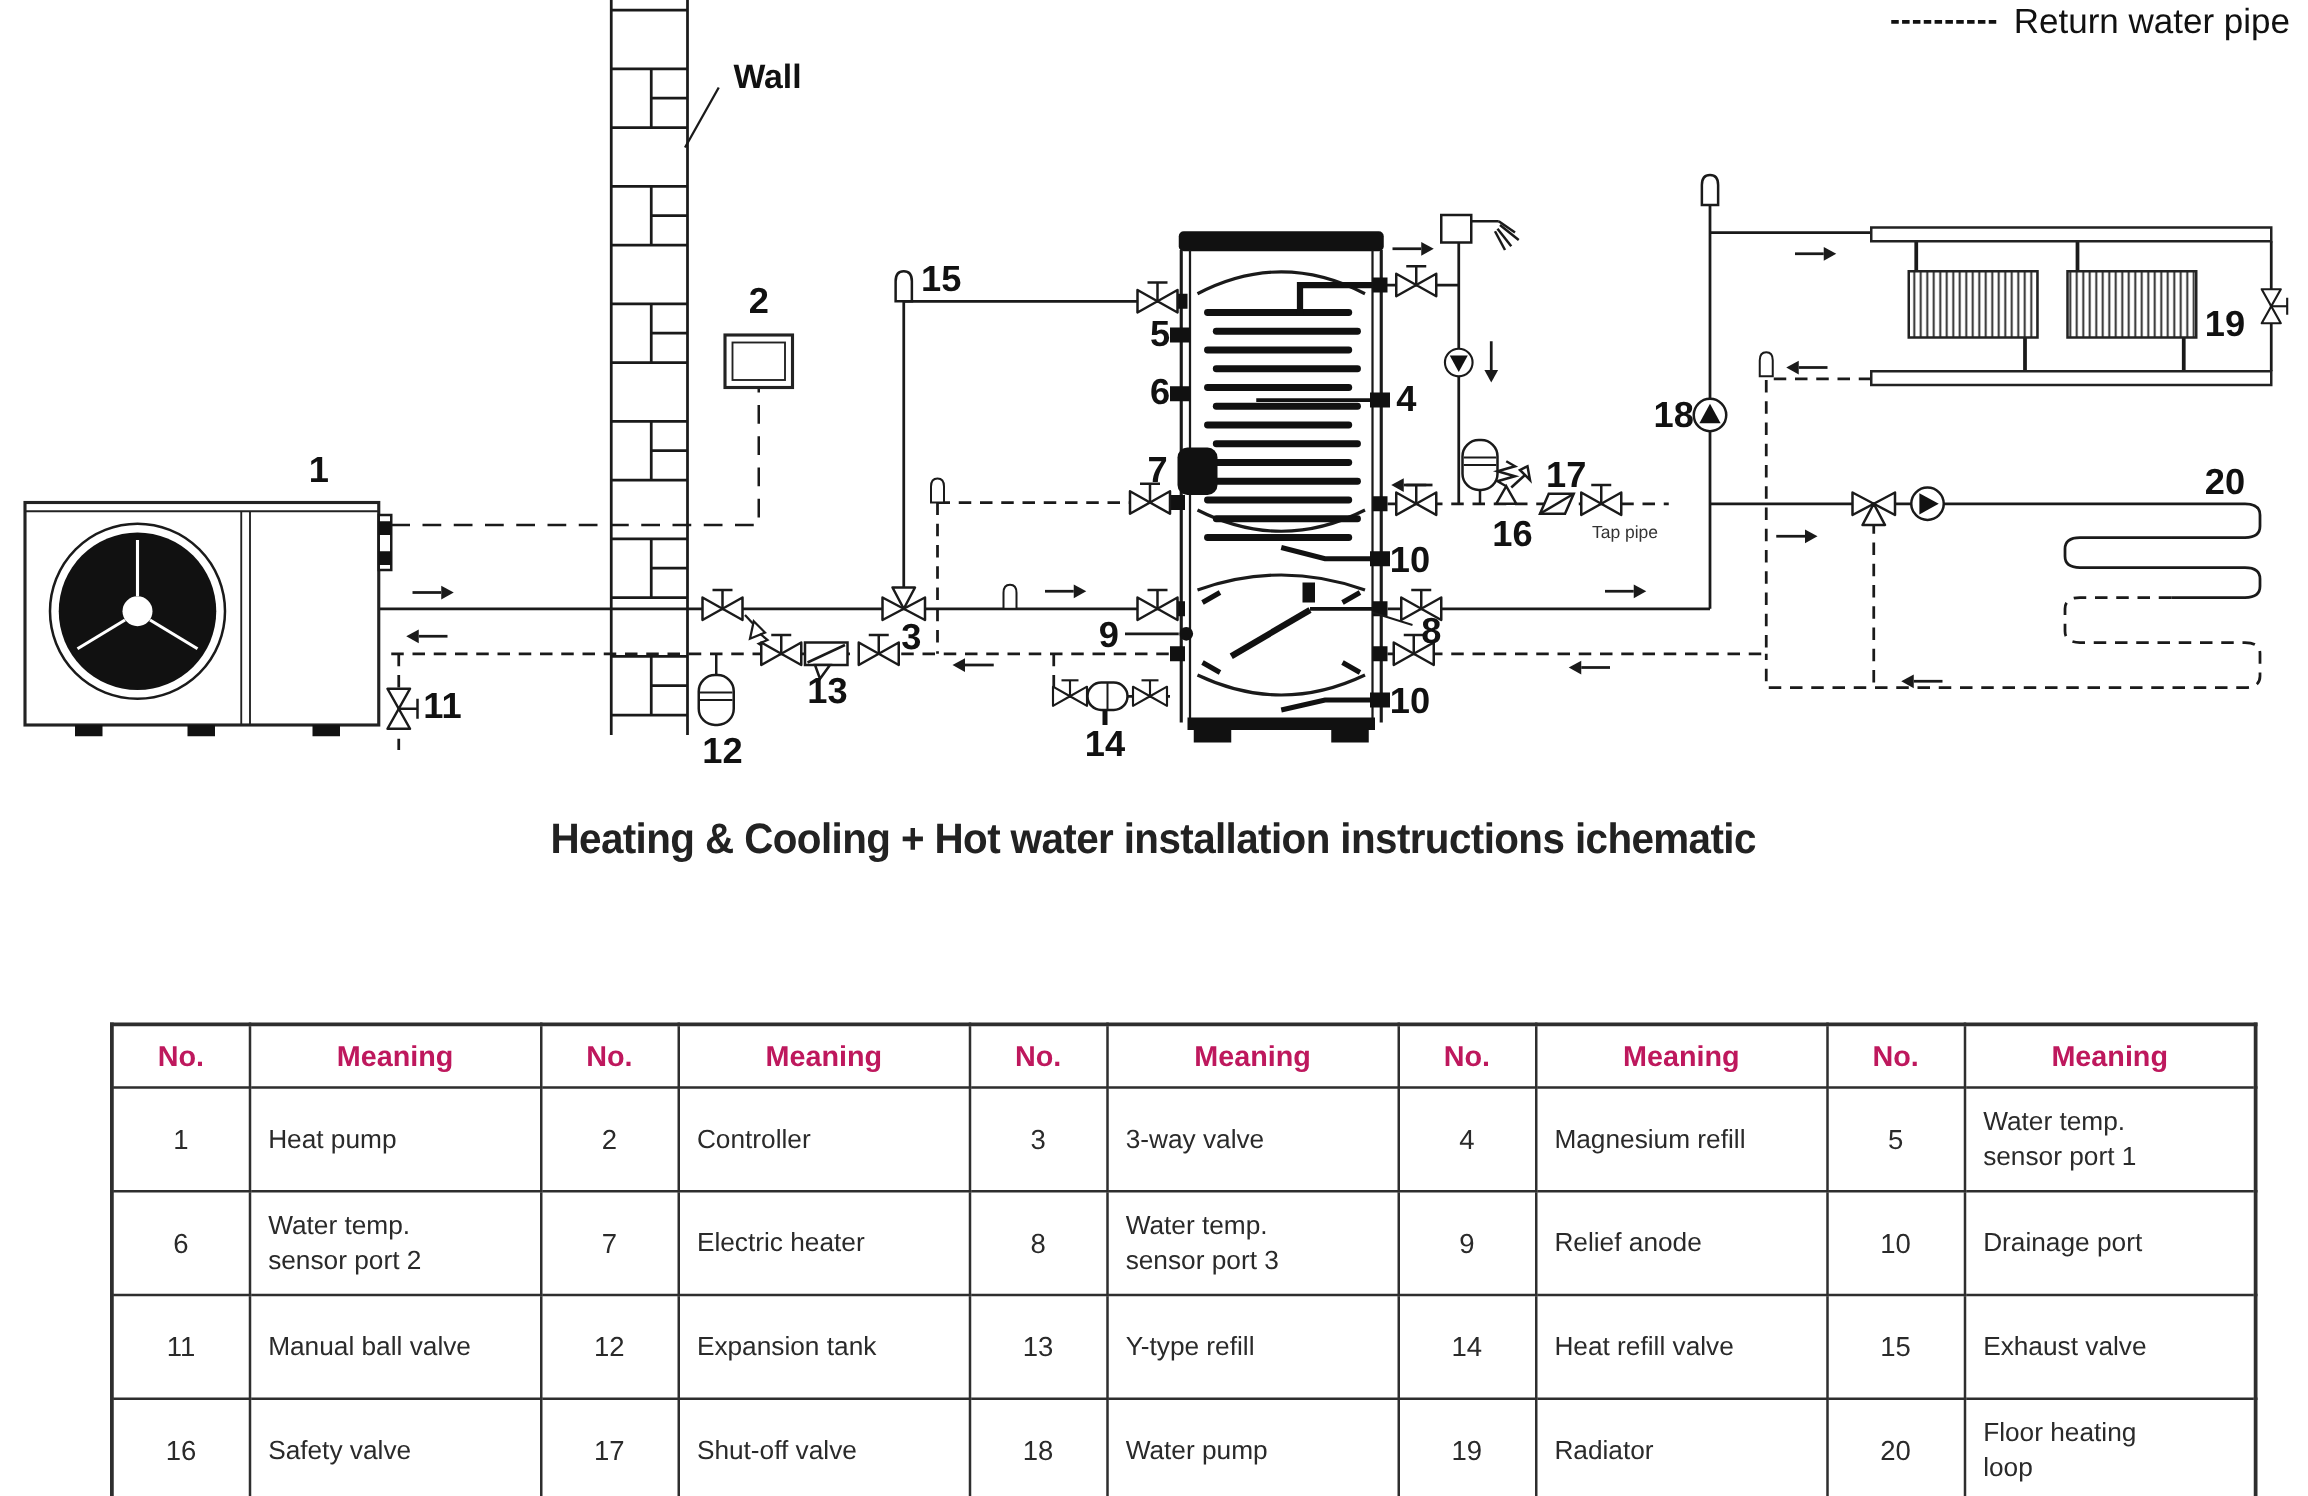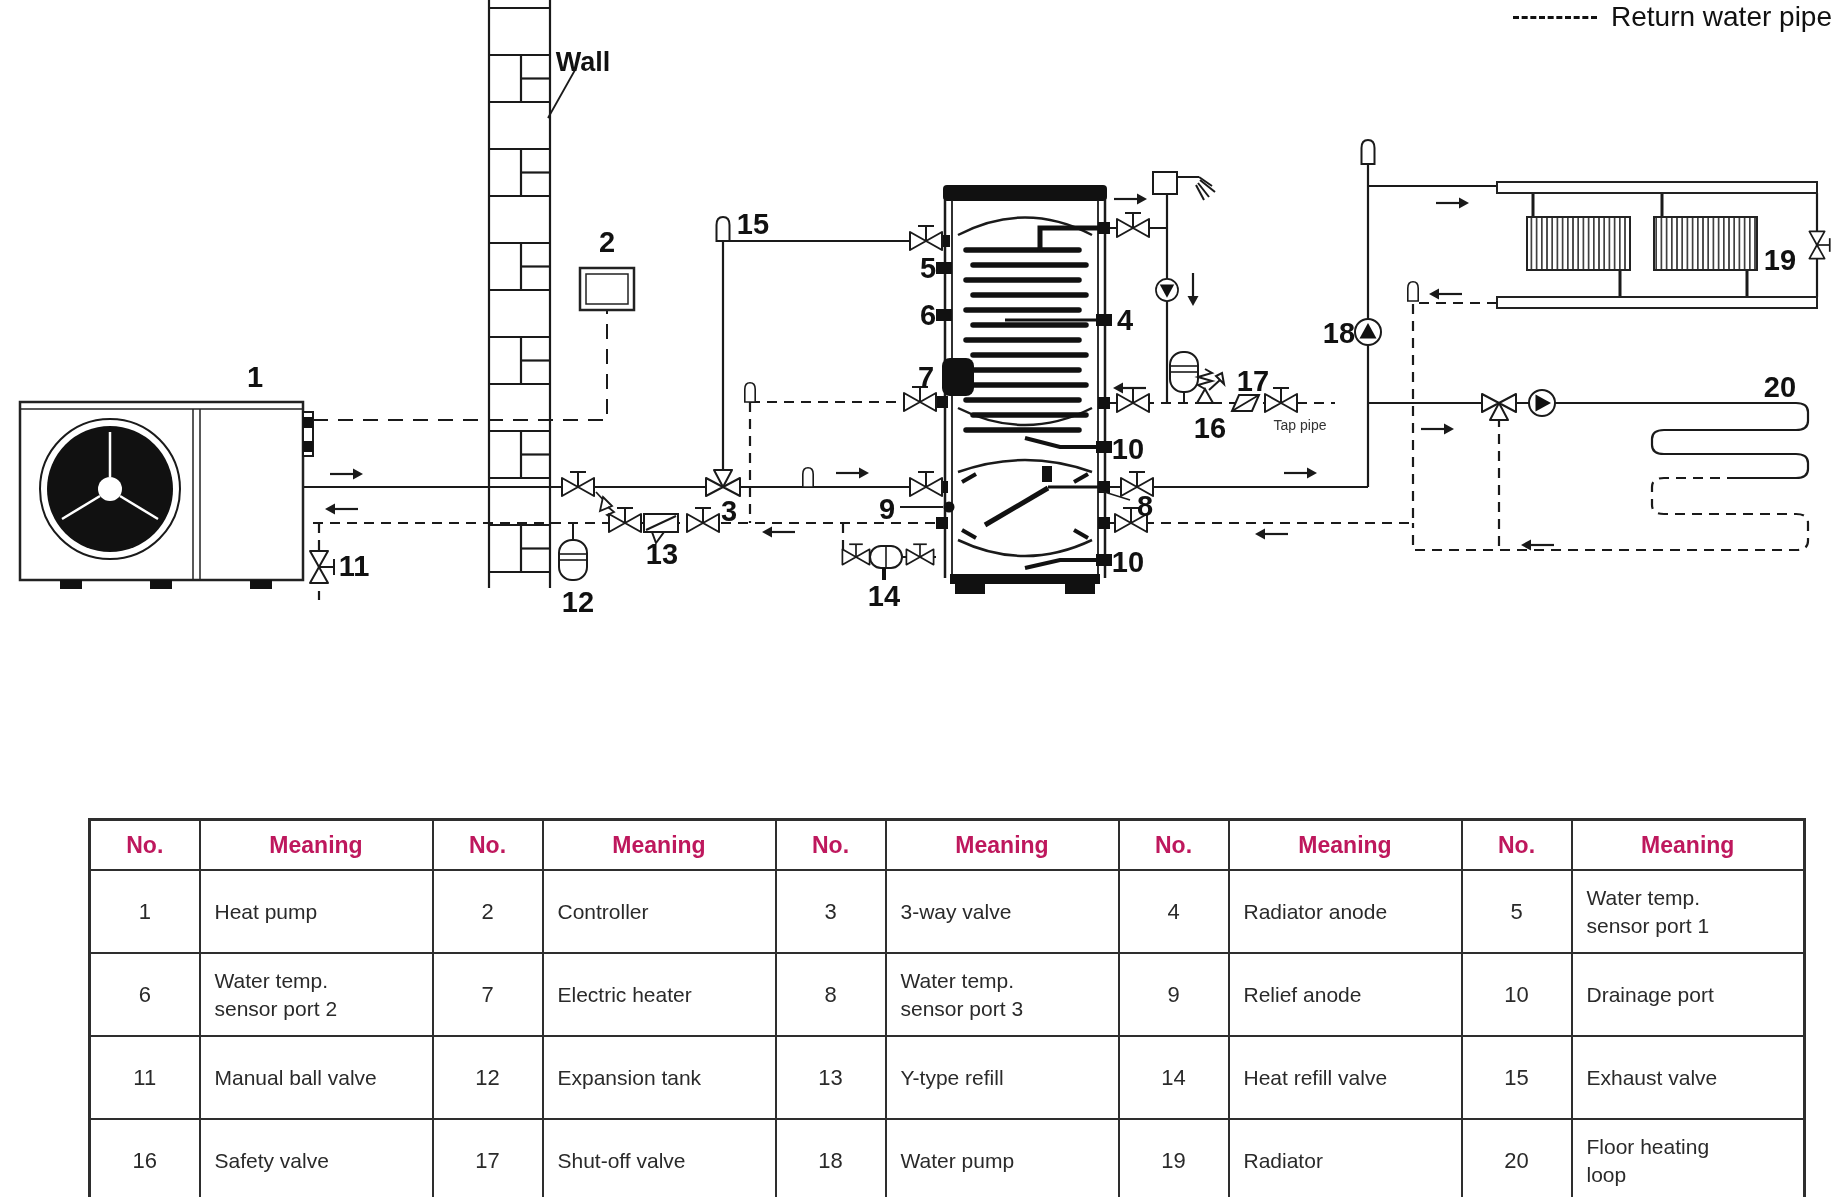--- a/index.html
+++ b/index.html
@@ -322,21 +322,21 @@
         <use href="#gArrow" transform="translate(1452,203)"></use>
         <use href="#gArrow" transform="translate(1446,294) rotate(180)"></use>
         <use href="#gArrow" transform="translate(1437,429)"></use>
         <use href="#gArrow" transform="translate(1272,534) rotate(180)"></use>
         <use href="#gArrow" transform="translate(1538,545) rotate(180)"></use>
       </g>
     </svg>
 
     <div id="labels">
         <div class="dlabel" style="left: 255px; top: 377px;">1</div>
-        <div class="dlabel" style="font-size: 27px; left: 583px; top: 62px;">Wall</div>
+        <div class="dlabel" style="font-size: 27px; left: 614px; top: 62px;">Wall</div>
         <div class="dlabel" style="left: 607px; top: 242px;">2</div>
         <div class="dlabel" style="left: 753px; top: 224px;">15</div>
         <div class="dlabel" style="left: 928px; top: 268px;">5</div>
         <div class="dlabel" style="left: 928px; top: 315px;">6</div>
         <div class="dlabel" style="left: 926px; top: 377px;">7</div>
         <div class="dlabel" style="left: 1125px; top: 320px;">4</div>
         <div class="dlabel" style="left: 729px; top: 511px;">3</div>
         <div class="dlabel" style="left: 662px; top: 554px;">13</div>
         <div class="dlabel" style="left: 578px; top: 602px;">12</div>
         <div class="dlabel" style="left: 354px; top: 566px;">11</div>
@@ -354,20 +354,23 @@
       </div>
 
     <div class="legend">
       <div class="legend-row">
         <div class="legend-sample dashed"></div>
         <div class="legend-label">Return water pipe</div>
       </div>
     </div>
   </div>
 
+  <div class="title">
+    <span>Heating &amp; Cooling + Hot water installation instructions ichematic</span>
+  </div>
 
   <div class="tablewrap">
     <table class="legendtab">
       <colgroup>
         <col class="c-no">
           <col class="c-me">
           <col class="c-no">
           <col class="c-me">
           <col class="c-no">
         <col class="c-me">
@@ -390,21 +393,21 @@
             <th>Meaning</th>
           </tr>
           <tr class="row">
             <td class="no">1</td>
             <td class="meaning">Heat pump</td>
             <td class="no">2</td>
             <td class="meaning">Controller</td>
             <td class="no">3</td>
             <td class="meaning">3-way valve</td>
             <td class="no">4</td>
-            <td class="meaning">Radiator anode</td>
+            <td class="meaning">Magnesium refill</td>
             <td class="no">5</td>
             <td class="meaning">Water temp.
 sensor port 1</td>
           </tr>
           <tr class="row">
             <td class="no">6</td>
             <td class="meaning">Water temp.
 sensor port 2</td>
             <td class="no">7</td>
             <td class="meaning">Electric heater</td>

